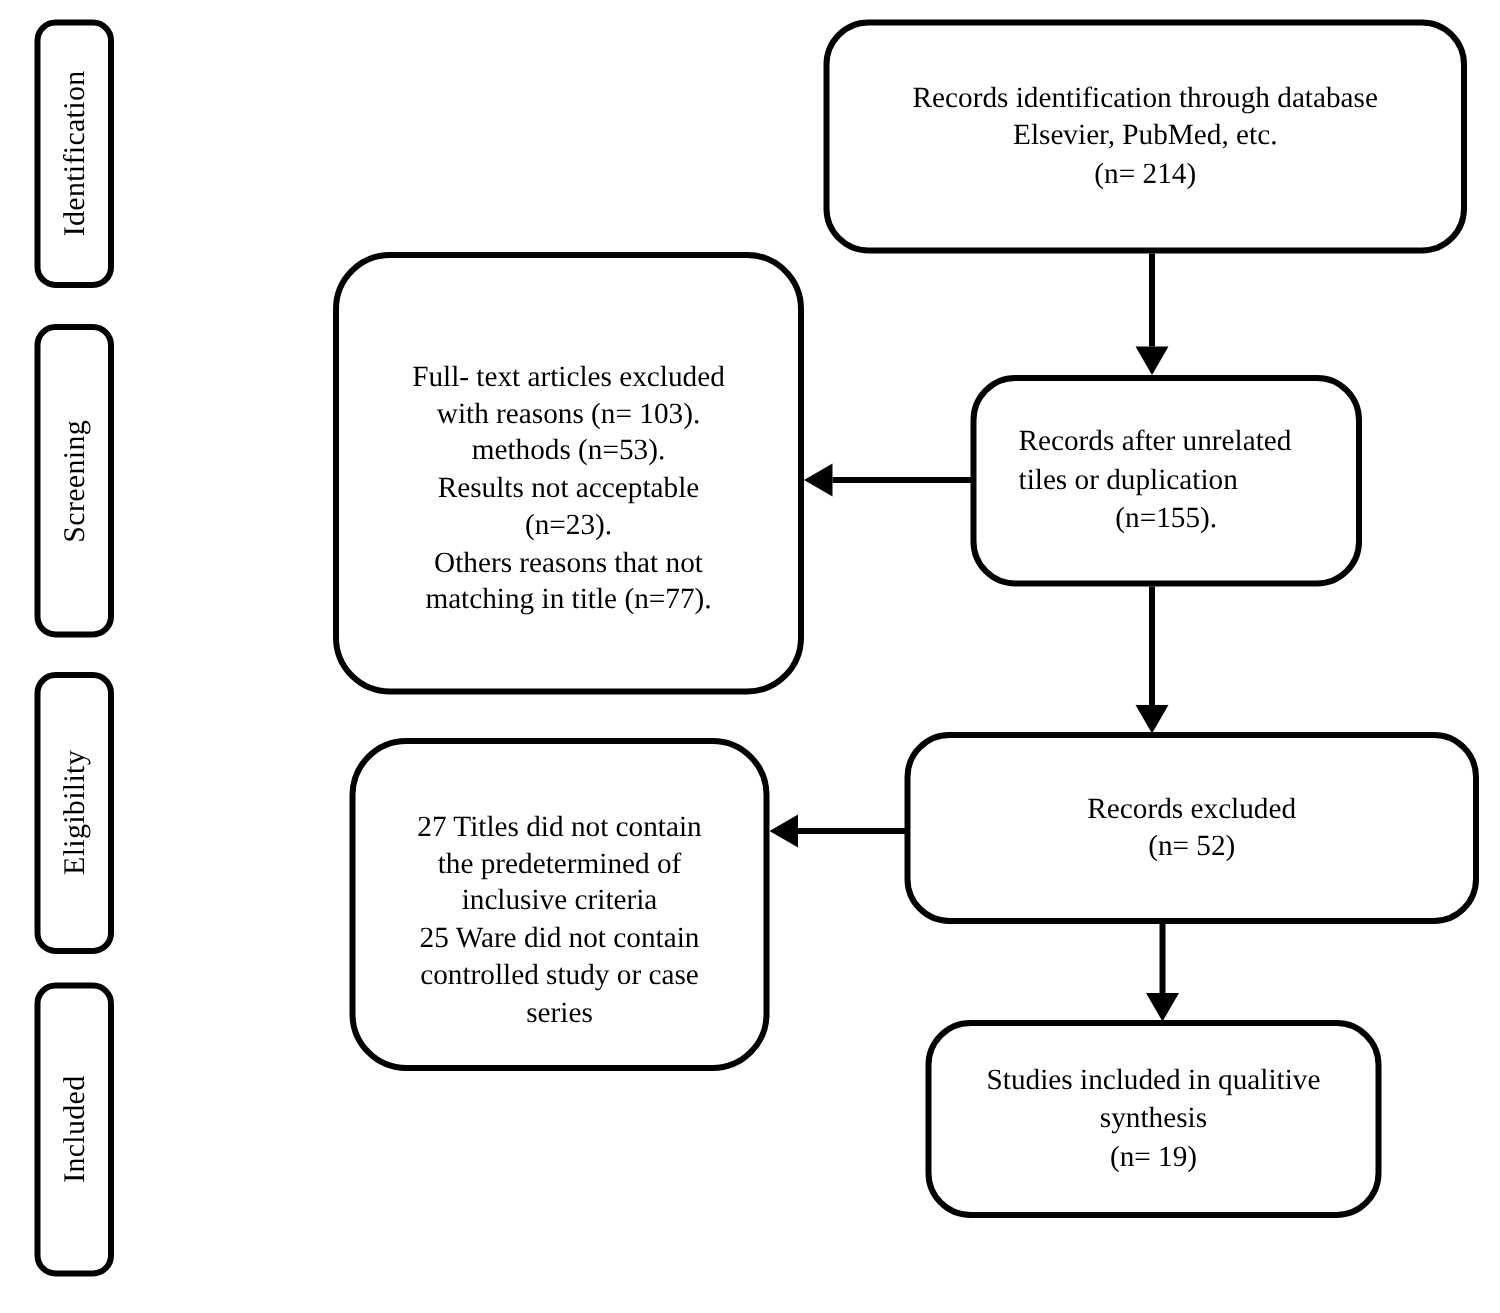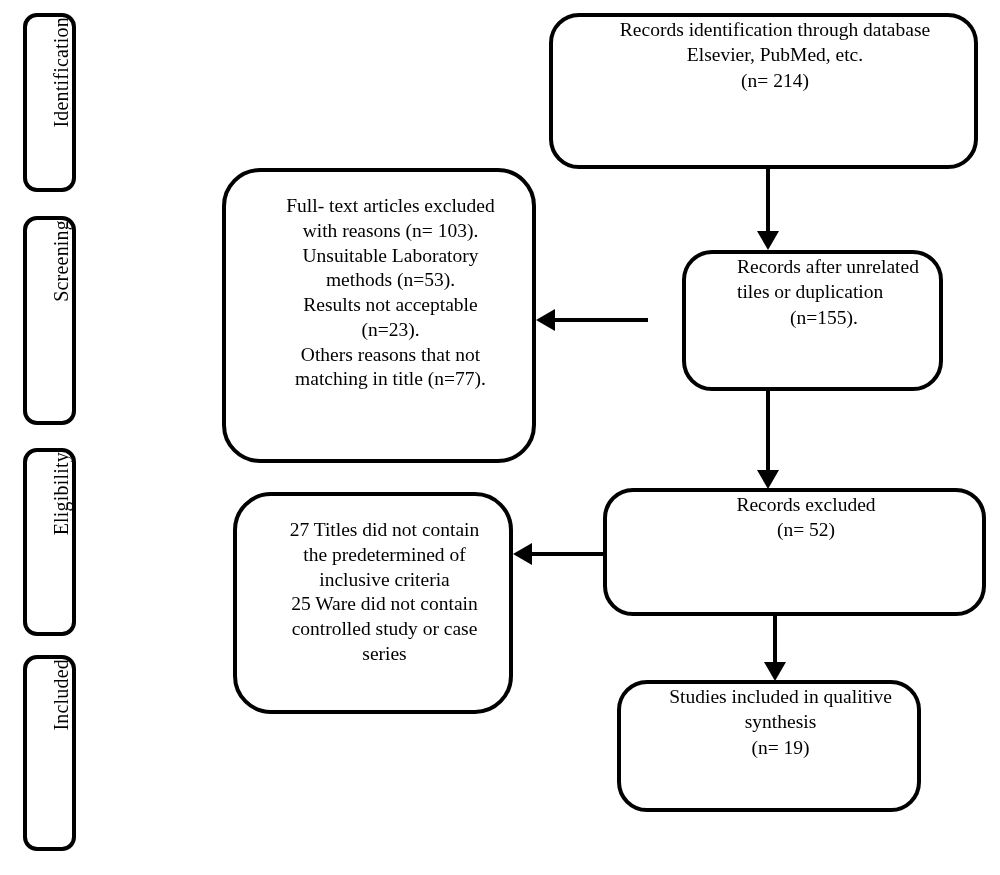--- a/index.html
+++ b/index.html
@@ -19,23 +19,22 @@
   }
 
   
   .box {
     position: absolute;
     box-sizing: border-box;
     background: #ffffff;
     border: 4px solid #000000;
     display: flex;
     flex-direction: column;
-    justify-content: flex-start;
+    justify-content: center;
     overflow: hidden;
-    padding-left: 23px;
   }
 
   
   .stage-box {
     border-radius: 14px;
     border-width: 4px;
     align-items: center;
   }
   .stage-label {
     writing-mode: vertical-rl;
@@ -129,36 +128,35 @@
     <div class="flow-text">
       <span class="ln">Records identification through database</span>
       <span class="ln">Elsevier, PubMed, etc.</span>
       <span class="ln">(n= 214)</span>
     </div>
   </div>
 
   <div class="v-line" style="left:766px; top:169px; height:62px;"></div>
   <div class="arrow-down" style="left:757px; top:231px;"></div>
 
-  <div class="box flow-box" style="left:647px; top:250px; width:261px; height:141px;margin-left:35px;">
+  <div class="box flow-box" style="left:647px; top:250px; width:261px; height:141px;">
     <div class="flow-text lean-left">
       <span class="ln">Records after unrelated</span>
       <span class="ln">tiles or duplication</span>
       <span class="ln ctr">(n=155).</span>
     </div>
   </div>
 
   <div class="h-line" style="left:555px; top:318px; width:93px;"></div>
   <div class="arrow-left" style="left:536px; top:309px;"></div>
 
   <div class="box flow-box radius-large" style="left:222px; top:168px; width:314px; height:295px;">
     <div class="flow-text tight">
       <span class="ln">Full- text articles excluded</span>
       <span class="ln">with reasons (n= 103).</span>
-      <span class="ln">Unsuitable Laboratory</span>
       <span class="ln">methods (n=53).</span>
       <span class="ln">Results not acceptable</span>
       <span class="ln">(n=23).</span>
       <span class="ln">Others reasons that not</span>
       <span class="ln">matching in title (n=77).</span>
     </div>
   </div>
 
   <div class="v-line" style="left:766px; top:391px; height:79px;"></div>
   <div class="arrow-down" style="left:757px; top:470px;"></div>

